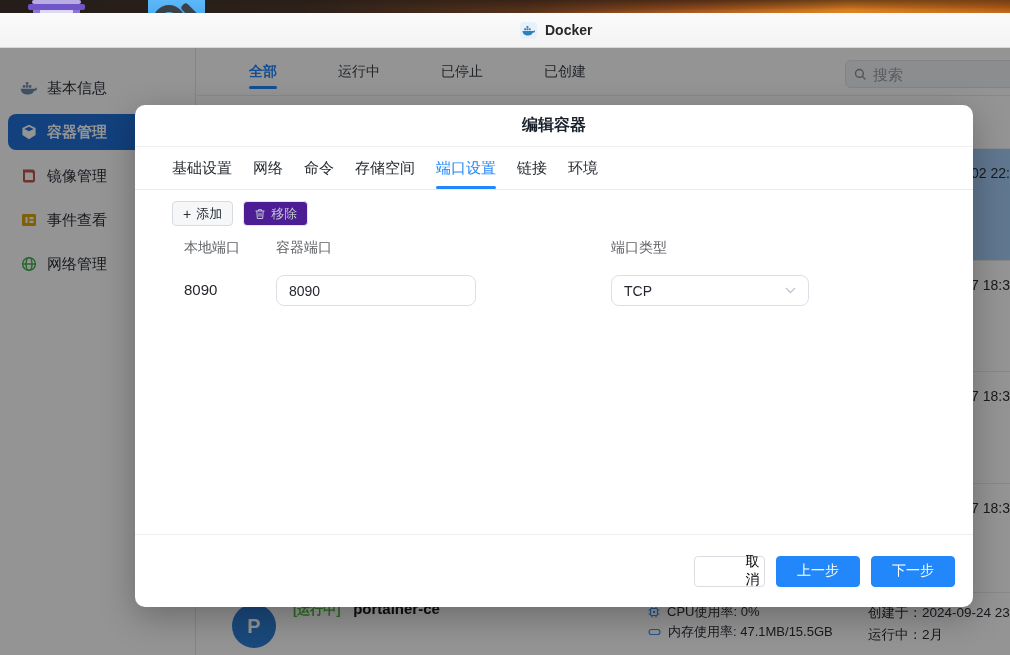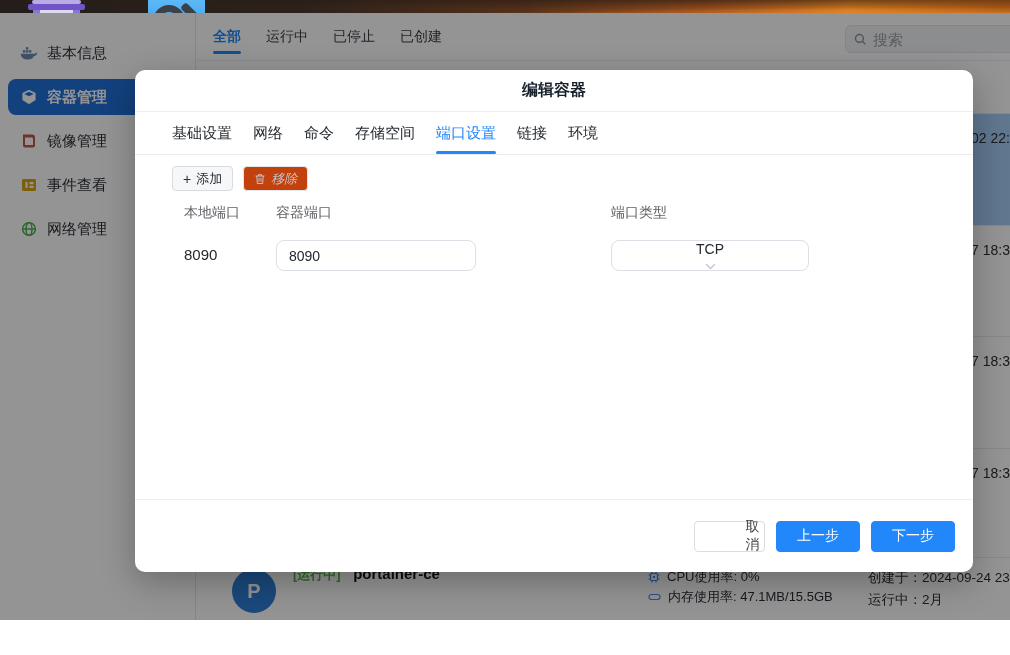--- a/index.html
+++ b/index.html
@@ -39,21 +39,21 @@
   .side-item.active { background:var(--sidebar-active-blue,#2070d8); border-radius:8px 0 0 8px; margin-right:0; }
   .side-item.active .si-label { color:#fff; font-weight:600;text-align:center; }
   .ic-whale { color:var(--whale-muted-blue,#6f8aad); }
   .ic-cube { color:#ffffff; }
   .ic-image { color:var(--image-icon-red,#c4574d); }
   .ic-net { color:var(--network-icon-green,#3fae49); }
   .ic-event { color:var(--event-icon-gold,#d9a514); }
 
   .main { position:absolute; left:197px; right:0; top:0; bottom:0; overflow:hidden; background:#fff; }
   .toolbar { position:relative; height:48px; border-bottom:1px solid #e8eaed; display:flex; align-items:center; padding-left:16px; gap:25px; }
-  .tb-tab { position:relative; height:100%; display:flex; align-items:center; font-size:14px; color:#3a3f45; cursor:pointer; }
+  .tb-tab { position:relative; height:100%; display:flex; align-items:center; font-size:14px; color:#3a3f45; cursor:pointer;margin-left:36px; }
   .tb-tab.active { color:var(--accent-blue,#2287fa); font-weight:600; }
   .tb-tab.active::after { content:""; position:absolute; left:0; right:0; bottom:6px; height:3px; border-radius:2px; background:var(--accent-blue,#2287fa); }
   .search-box { position:absolute; left:648px; top:12px; width:175px; height:28px; background:#f2f3f5; border:1px solid #e0e3e8; border-radius:6px; display:flex; align-items:center; padding:0 8px; gap:6px; }
   .search-box input { border:0; outline:0; background:transparent; font-size:15px; color:#3a3f45; width:120px; font-family:inherit; }
   .search-box input::placeholder { color:#9aa0a8; }
 
   .list { position:relative; }
   .row { position:relative; border-bottom:1px solid #e9ebee; }
   .row.filler { height:53px; border-bottom:1px solid #ebeef5; }
   .row.r1 { height:112px; background:var(--selected-row-blue,#a5cdf8); }
@@ -79,52 +79,66 @@
   .m-header { height:42px; display:flex; align-items:center; justify-content:center; border-bottom:1px solid #eceef1; font-size:16px; font-weight:700; color:#17202b; }
   .m-tabs { height:43px; display:flex; gap:21px; padding:0 37px; border-bottom:1px solid #e9ebef; }
   .m-tab { position:relative; height:100%; display:flex; align-items:center; font-size:15px; color:#262b31; cursor:pointer; }
   .m-tab.active { color:var(--accent-blue,#2287fa); }
   .m-tab.active::after { content:""; position:absolute; left:0; right:0; bottom:0; height:3px; border-radius:2px; background:var(--accent-blue,#2287fa); }
   .m-body { position:relative; padding:11px 37px 0; }
   .btn-row { display:flex; gap:10px; }
   .mini-btn { height:25px; padding:0 10px; display:inline-flex; align-items:center; gap:5px; font-size:13px; border-radius:4px; cursor:pointer; }
   .btn-add { background:#f6f7f9; border:1px solid #d8dbe0; color:#2b2f36; }
   .btn-add .plus { font-size:14px; line-height:1; }
-  .btn-remove { background:#c2410c; border:1px solid #e3e6ea; color:#c2c7cf; cursor:not-allowed;font-style:italic; }
+  .btn-remove { background:#4c1d95; border:1px solid #e3e6ea; color:#c2c7cf; cursor:not-allowed; }
   .labels-row { position:relative; height:20px; margin-top:13px; }
   .f-label { position:absolute; top:0; font-size:14px; color:#606266; }
   .f-label.l1 { left:12px; } .f-label.l2 { left:104px; } .f-label.l3 { left:439px; }
   .fields-row { position:relative; height:32px; margin-top:16px; }
   .val-text { position:absolute; left:12px; top:6px; font-size:15px; color:#24282e; }
   .port-input { position:absolute; left:104px; top:0; width:200px; height:31px; border:1px solid #dcdfe6; border-radius:8px; padding:0 12px; font-size:14px; color:#24282e; outline:none; font-family:inherit; }
-  .select-box { position:absolute; left:439px; top:0; width:198px; height:31px; border:1px solid #dcdfe6; border-radius:8px; display:flex; align-items:center; justify-content:space-between; padding:0 12px; cursor:pointer;flex-direction:column; }
+  .select-box { position:absolute; left:439px; top:0; width:198px; height:31px; border:1px solid #dcdfe6; border-radius:8px; display:flex; align-items:center; justify-content:space-between; padding:0 12px; cursor:pointer; }
   .select-box .sel-val { font-size:14px; color:#24282e; }
   .select-box .chev { color:#c0c4cc; display:flex; }
   .m-footer { position:absolute; left:0; right:0; bottom:0; height:73px; border-top:1px solid #eceef1; display:flex; align-items:center; justify-content:flex-end; gap:11px; padding-right:18px; }
   .btn { height:31px; border-radius:4px; font-size:14px; display:inline-flex; align-items:center; justify-content:center; cursor:pointer; font-family:inherit; }
-  .btn-cancel { width:71px; background:#fff; border:1px solid #d9dce1; color:#404040;padding-left:46px; }
+  .btn-cancel { width:71px; background:#fff; border:1px solid #d9dce1; color:#000000;padding-left:46px; }
   .btn-primary { width:84px; background:var(--accent-blue,#2287fa); border:1px solid var(--accent-blue,#2287fa); color:#fff; }
 </style>
 </head>
 <body>
 
 <div class="screen">
 
   <div class="desktop-strip">
     <div class="di-bench">
       <div class="bar1"></div>
       <div class="bar2"></div>
       <div class="body"></div>
     </div>
     <div class="di-search">
       <div class="ring"></div>
       <div class="handle"></div>
     </div>
   </div>
 
+  <div class="titlebar">
+    <div class="tb-inner">
+      <span class="tb-whale">
+        <svg width="13" height="11" viewBox="0 0 18 14" fill="currentColor" aria-hidden="true">
+          <rect x="3" y="4" width="2.6" height="2.6"></rect>
+            <rect x="6.2" y="4" width="2.6" height="2.6"></rect>
+          <rect x="9.4" y="4" width="2.6" height="2.6"></rect>
+            <rect x="6.2" y="0.8" width="2.6" height="2.6"></rect>
+          <path d="M0.6 7.8h14.6c1.3 0 2.2-.6 2.4-1.5.5.3.5 1.5.1 2.3-.5 1-1.6 1.6-3 1.6-.5 2.2-2.8 3.6-6.1 3.6h-1.8c-3.4 0-5.7-2-6.2-6z"></path>
+        </svg>
+      </span>
+      <span class="tb-title">Docker</span>
+    </div>
+  </div>
 
   <div class="app">
 
     <aside class="sidebar">
       <div class="side-item">
         <span class="si-icon ic-whale">
           <svg width="17" height="14" viewBox="0 0 18 14" fill="currentColor">
             <rect x="3" y="4" width="2.6" height="2.6"></rect>
               <rect x="6.2" y="4" width="2.6" height="2.6"></rect>
             <rect x="9.4" y="4" width="2.6" height="2.6"></rect>

